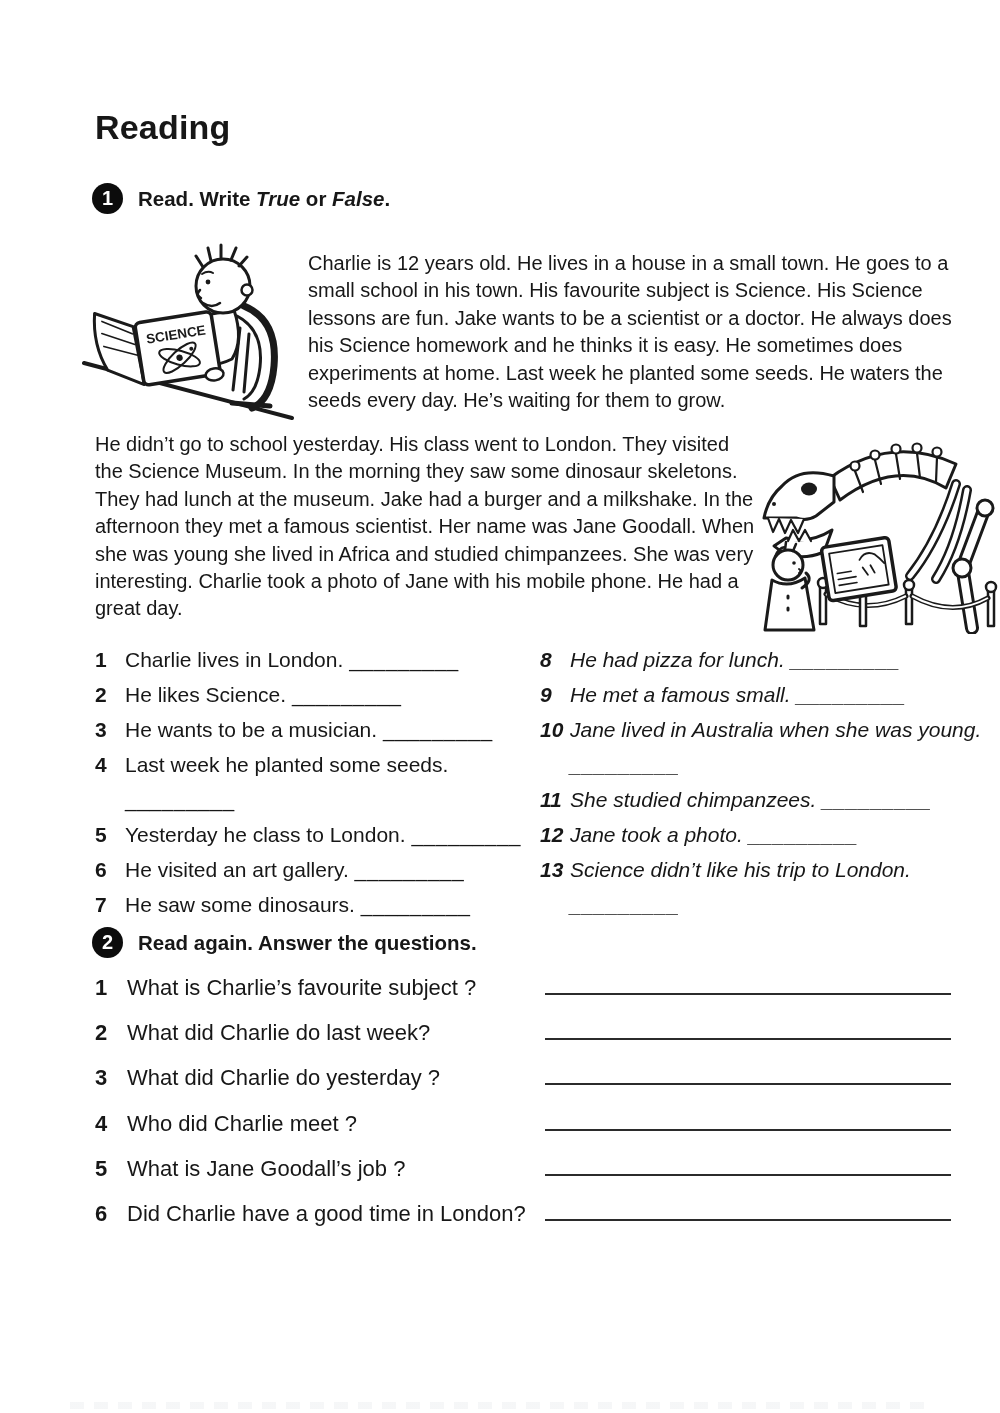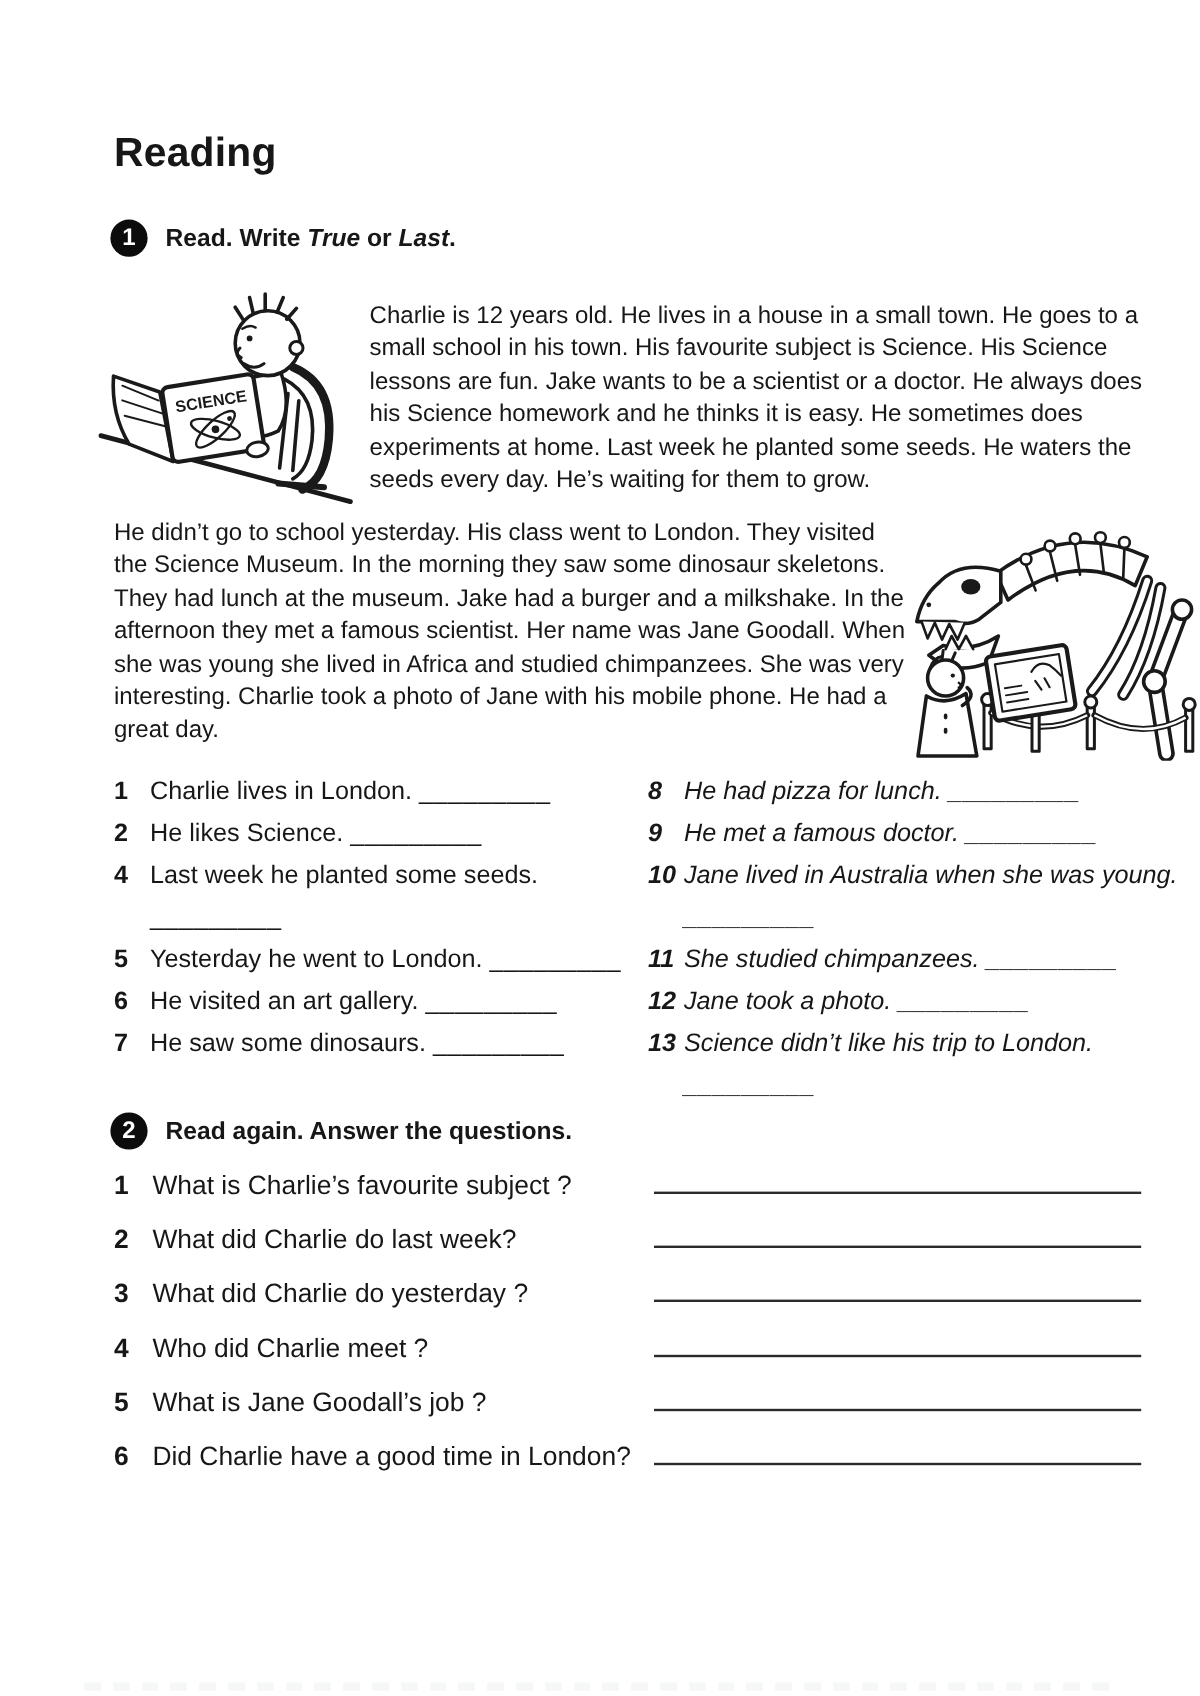--- a/index.html
+++ b/index.html
@@ -50,21 +50,21 @@
 </style>
 </head>
 <body>
 
 <div class="page">
 
   <h1 class="title">Reading</h1>
 
   <div class="ex-header" id="ex1-header">
     <span class="num-badge">1</span>
-    <span class="ex-title"><span>Read. Write </span><span class="it">True</span><span> or </span><span class="it">Last</span><span>.</span></span>
+    <span class="ex-title"><span>Read. Write </span><span class="it">True</span><span> or </span><span class="it">False</span><span>.</span></span>
   </div>
 
   <div class="illu" id="boy-illu">
     <svg viewBox="0 0 213 181">
 
       <path class="ink" d="M2,123 L210,178" stroke-width="4"></path>
 
       <g>
         <path class="ink" d="M162,66 Q196,80 192,126 Q189,160 170,168" stroke-width="7"></path>
         <path class="ink" d="M155,76 Q182,90 178,127 Q175,152 162,159" stroke-width="3"></path>
@@ -175,30 +175,31 @@
         <path class="ink" d="M39,143 q3,2 0,4" stroke-width="2"></path>
         <path class="ink" d="M42,162 Q54,154 46,147" stroke-width="3"></path>
         <path class="ink" d="M28,170 l0,2 M28,182 l0,2" stroke-width="3"></path>
       </g>
     </svg>
   </div>
 
   <div class="tf-col" id="tf-left">
     <div class="tf-item"><span class="tf-num">1</span><span>Charlie lives in London.</span> <span class="blank">_________</span></div>
     <div class="tf-item"><span class="tf-num">2</span><span>He likes Science.</span> <span class="blank">_________</span></div>
+    <div class="tf-item"><span class="tf-num">3</span><span>He wants to be a musician.</span> <span class="blank">_________</span></div>
     <div class="tf-item"><span class="tf-num">4</span><span>Last week he planted some seeds.</span></div>
     <div class="tf-item blank-row"><span class="tf-num"></span><span class="blank">_________</span></div>
-    <div class="tf-item"><span class="tf-num">5</span><span>Yesterday he went to London.</span> <span class="blank">_________</span></div>
+    <div class="tf-item"><span class="tf-num">5</span><span>Yesterday he class to London.</span> <span class="blank">_________</span></div>
     <div class="tf-item"><span class="tf-num">6</span><span>He visited an art gallery.</span> <span class="blank">_________</span></div>
     <div class="tf-item"><span class="tf-num">7</span><span>He saw some dinosaurs.</span> <span class="blank">_________</span></div>
   </div>
 
   <div class="tf-col" id="tf-right">
     <div class="tf-item"><span class="tf-num">8</span><span>He had pizza for lunch.</span> <span class="blank">_________</span></div>
-    <div class="tf-item"><span class="tf-num">9</span><span>He met a famous doctor.</span> <span class="blank">_________</span></div>
+    <div class="tf-item"><span class="tf-num">9</span><span>He met a famous small.</span> <span class="blank">_________</span></div>
     <div class="tf-item"><span class="tf-num">10</span><span>Jane lived in Australia when she was young.</span></div>
     <div class="tf-item blank-row"><span class="tf-num"></span><span class="blank">_________</span></div>
     <div class="tf-item"><span class="tf-num">11</span><span>She studied chimpanzees.</span> <span class="blank">_________</span></div>
     <div class="tf-item"><span class="tf-num">12</span><span>Jane took a photo.</span> <span class="blank">_________</span></div>
     <div class="tf-item"><span class="tf-num">13</span><span>Science didn’t like his trip to London.</span></div>
     <div class="tf-item blank-row"><span class="tf-num"></span><span class="blank">_________</span></div>
   </div>
 
   <div class="ex-header" id="ex2-header">
     <span class="num-badge">2</span>

